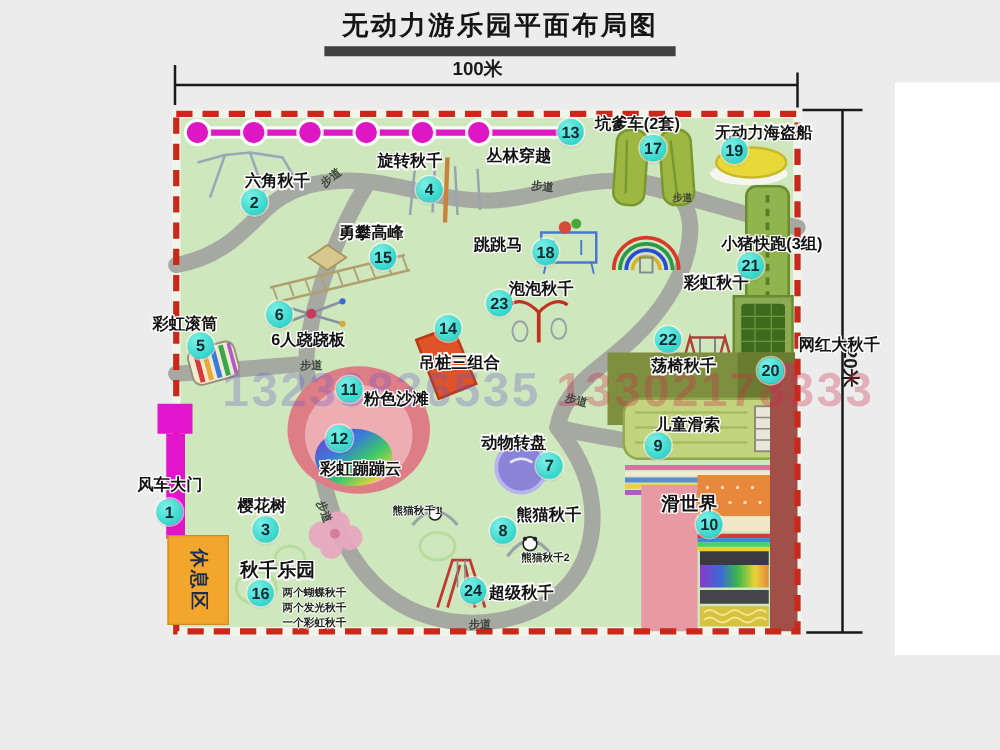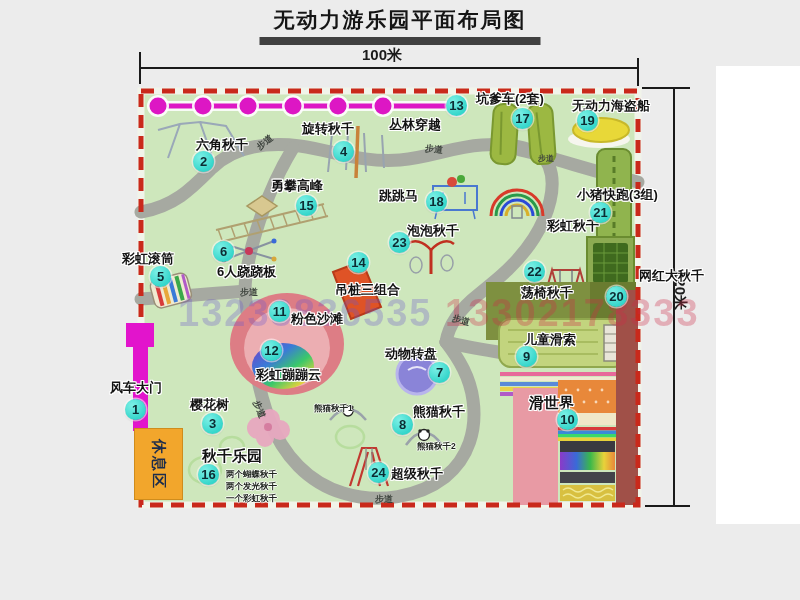--- a/index.html
+++ b/index.html
@@ -336,21 +336,21 @@
 
   <div class="lbl" style="left:389px;top:116px;">丛林穿越</div>
   <div class="badge" style="left:406px;top:95px;margin-left:40px;">13</div>
 
   <div class="lbl" style="left:335px;top:281px;">吊桩三组合</div>
   <div class="badge" style="left:348px;top:252px;">14</div>
 
   <div class="lbl" style="left:271px;top:177px;">勇攀高峰</div>
   <div class="badge" style="left:296px;top:195px;">15</div>
 
-  <div class="lbl big" style="left:202px;top:447px;">秋千乐园</div>
+  <div class="lbl big" style="left:192px;top:447px;">秋千乐园</div>
   <div class="badge" style="left:198px;top:464px;">16</div>
   <div class="sub" style="left:226px;top:469px;">两个蝴蝶秋千</div>
   <div class="sub" style="left:226px;top:481px;">两个发光秋千</div>
   <div class="sub" style="left:226px;top:493px;">一个彩虹秋千</div>
 
   <div class="lbl" style="left:476px;top:90px;">坑爹车(2套)</div>
   <div class="badge" style="left:512px;top:108px;">17</div>
 
   <div class="lbl" style="left:379px;top:187px;">跳跳马</div>
   <div class="badge" style="left:426px;top:191px;">18</div>

